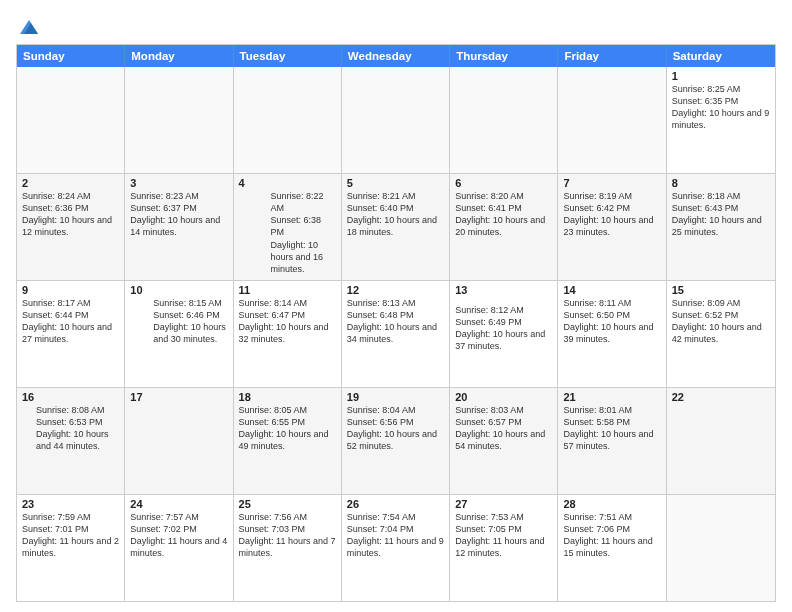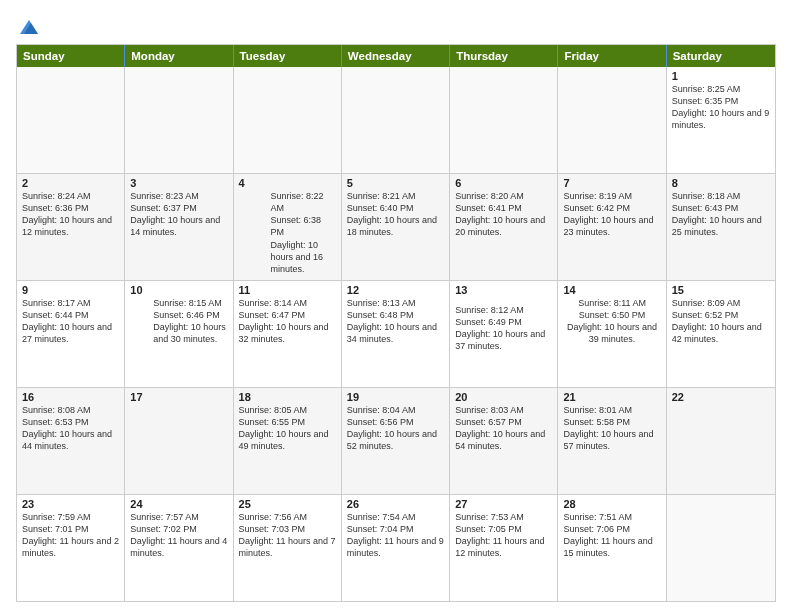--- a/index.html
+++ b/index.html
@@ -56,21 +56,21 @@
     }
     .calendar {
       flex: 1;
       display: flex;
       flex-direction: column;
       border: 1px solid #ccc;
     }
     .cal-header {
       display: grid;
       grid-template-columns: repeat(7, 1fr);
-      background: #4d7c0f;
+      background: #3b82f6;
     }
     .cal-header-cell {
       color: #fff;
       font-size: 11.5px;
       font-weight: bold;
       padding: 5px 6px;
       text-align: left;
       border-right: 1px solid #4a90d9;
     }
     .cal-header-cell:last-child { border-right: none; }
@@ -232,35 +232,35 @@
 Daylight: 10 hours and 34 minutes.</div>
           </div>
           <div class="cal-cell">
             <span class="day-num">13</span>
             <div class="cell-text" style="white-space: pre-line; margin-top: 8px;">Sunrise: 8:12 AM
 Sunset: 6:49 PM
 Daylight: 10 hours and 37 minutes.</div>
           </div>
           <div class="cal-cell">
             <span class="day-num">14</span>
-            <div class="cell-text" style="white-space: pre-line; text-align: center;">Sunrise: 8:11 AM
+            <div class="cell-text" style="white-space: pre-line;">Sunrise: 8:11 AM
 Sunset: 6:50 PM
 Daylight: 10 hours and 39 minutes.</div>
           </div>
           <div class="cal-cell">
             <span class="day-num">15</span>
             <div class="cell-text" style="white-space: pre-line;">Sunrise: 8:09 AM
 Sunset: 6:52 PM
 Daylight: 10 hours and 42 minutes.</div>
           </div>
         </div>
         <div class="cal-row alt-row">
           <div class="cal-cell">
             <span class="day-num">16</span>
-            <div class="cell-text" style="white-space: pre-line;">Sunrise: 8:08 AM
+            <div class="cell-text" style="white-space: pre-line; margin-left: 14px;">Sunrise: 8:08 AM
 Sunset: 6:53 PM
 Daylight: 10 hours and 44 minutes.</div>
           </div>
           <div class="cal-cell">
             <span class="day-num">17</span>
           </div>
           <div class="cal-cell">
             <span class="day-num">18</span>
             <div class="cell-text" style="white-space: pre-line;">Sunrise: 8:05 AM
 Sunset: 6:55 PM

